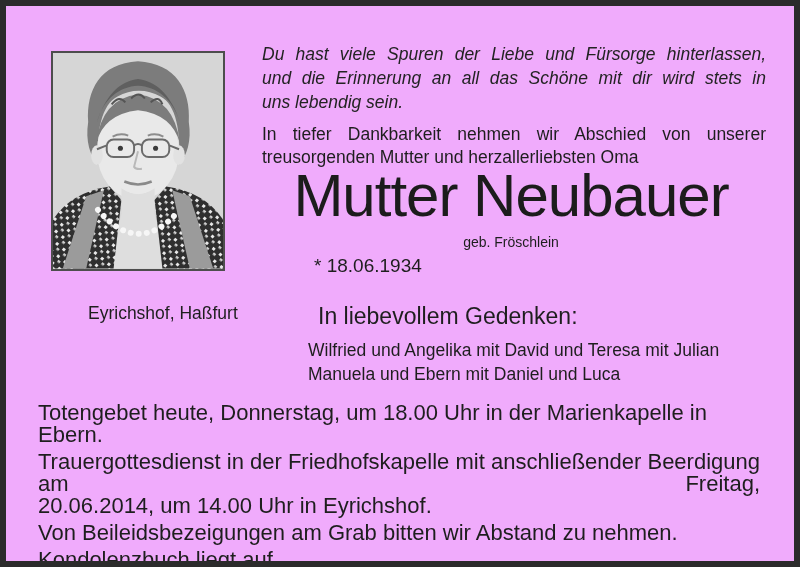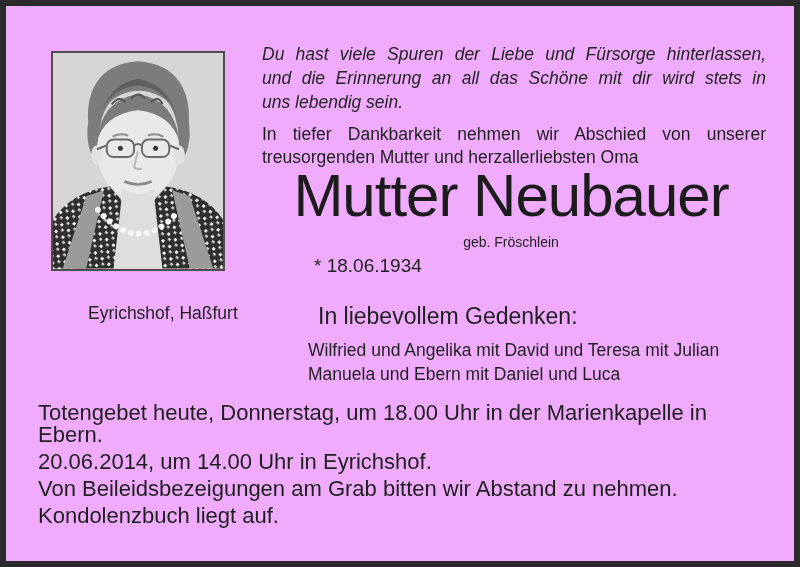--- a/index.html
+++ b/index.html
@@ -176,20 +176,21 @@
 
     <div class="remembrance">In liebevollem Gedenken:</div>
     <div class="mourners">
       <div>Wilfried und Angelika mit David und Teresa mit Julian</div>
       <div>Manuela und Ebern mit Daniel und Luca</div>
     </div>
 
     <div class="announcements">
       <p>Totengebet heute, Donnerstag, um 18.00 Uhr in der Marienkapelle in Ebern.</p>
       <p>
+        <span class="jline" style="display:block">Trauergottesdienst in der Friedhofskapelle mit anschließender Beerdigung am Freitag,</span>
         <span style="display:block">20.06.2014, um 14.00 Uhr in Eyrichshof.</span>
       </p>
       <p>Von Beileidsbezeigungen am Grab bitten wir Abstand zu nehmen.</p>
       <p>Kondolenzbuch liegt auf.</p>
     </div>
 
   </div>
 </div>
 
 </body></html>

